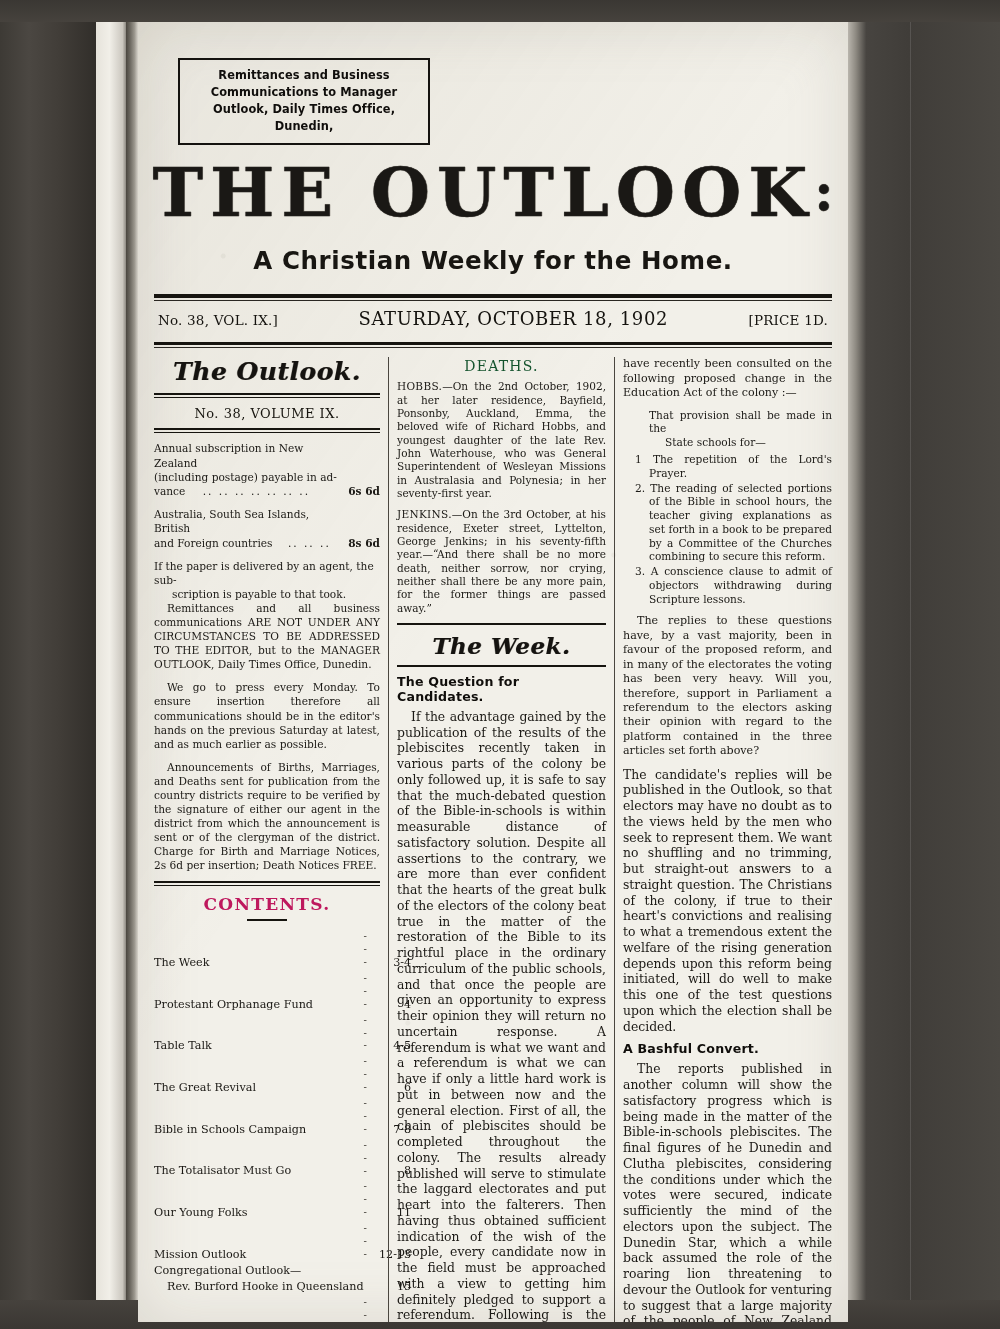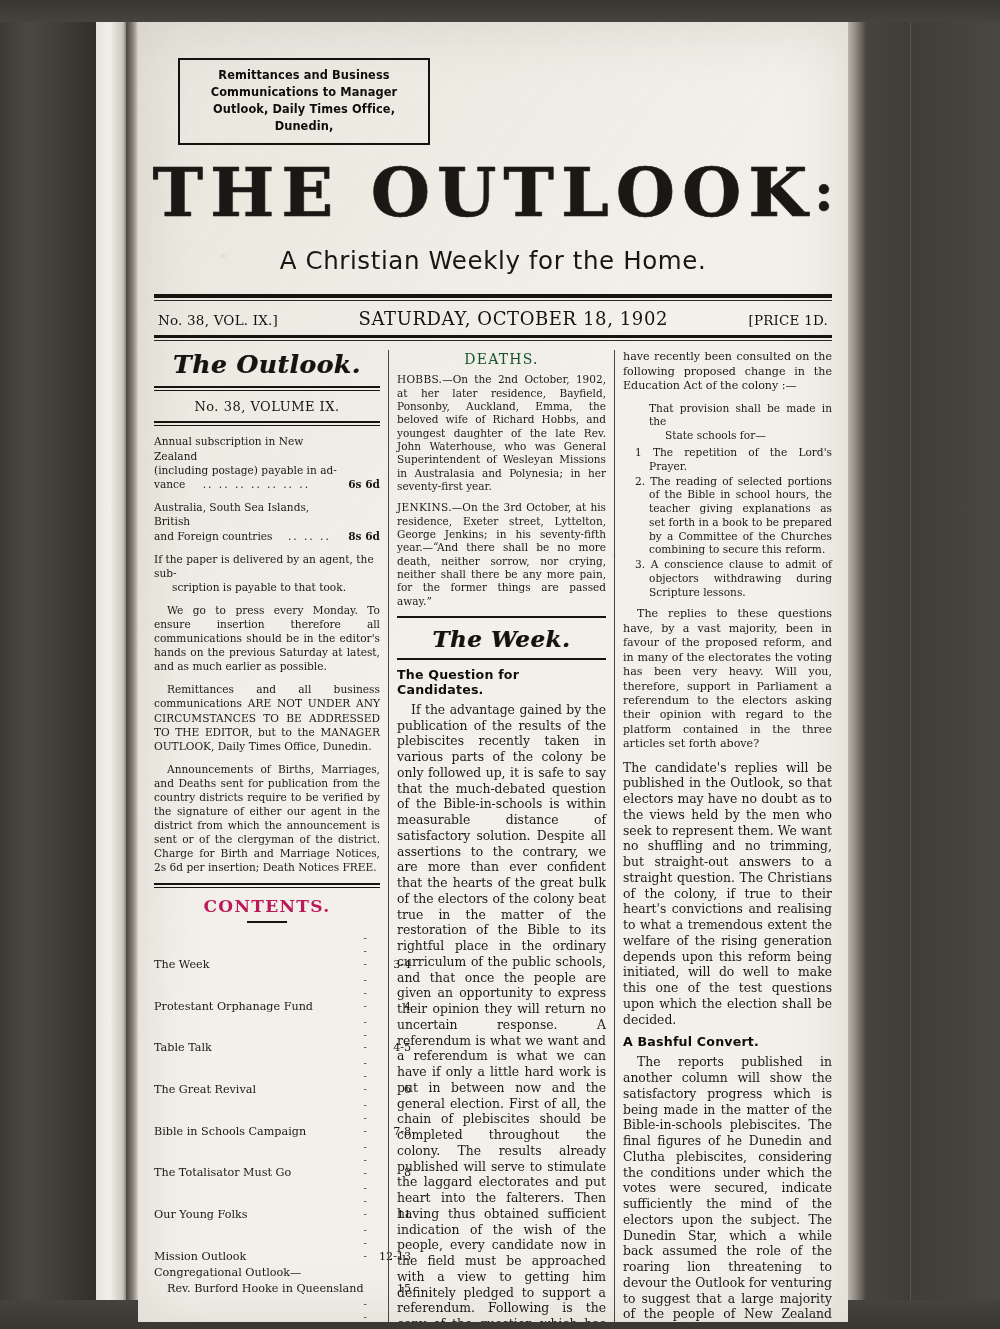--- a/index.html
+++ b/index.html
@@ -62,27 +62,27 @@
   .mast-title{
     font-family:"DejaVu Serif", serif;
     font-size:68px;line-height:.94;font-weight:700;
     letter-spacing:7px;
     color:#1a1815;
     -webkit-text-stroke:.4px #2a2723;
     text-shadow:0 0 1px rgba(40,36,30,.55), .6px .4px 0 rgba(70,64,52,.35);
   }
   .mast-title .dots{font-size:52px;letter-spacing:0;vertical-align:6px;}
   .mast-sub{margin-top:22px;font-family:"DejaVu Sans", sans-serif;
-    font-size:24.5px;letter-spacing:.6px;color:#181612;font-weight:400;}
+    font-size:24.5px;letter-spacing:.6px;color:#181612;font-weight:700;}
 
   .rule-thick{height:0;border-top:4px solid #16140f;margin:19px 2px 0;}
   .rule-thin{height:0;border-top:1.5px solid #2a2722;margin:2px 2px 0;}
 
   .dateline{display:flex;justify-content:space-between;align-items:baseline;
-    font-family:"DejaVu Serif", serif;padding:7px 6px 6px;color:#15130f;}
+    font-family:"DejaVu Serif", serif;padding:7px 6px 13px;color:#15130f;}
   .dateline .issue{font-size:13.5px;letter-spacing:.2px;}
   .dateline .date{font-size:18px;letter-spacing:.6px;}
   .dateline .price{font-size:13.5px;letter-spacing:.2px;}
   .rule-bottom{height:0;border-top:3px solid #16140f;margin:0 2px;}
   .rule-bottom2{height:0;border-top:1px solid #2a2722;margin:2px 2px 0;}
 
   
   .cols{display:flex;margin-top:9px;}
   .col{width:226px;padding:0 8px;position:relative;}
   .col + .col{border-left:1px solid #4a463f;}
@@ -104,21 +104,21 @@
     height:2px;margin:7px 0 8px;}
   .singrule{border-top:2px solid #16140f;margin:6px 0 7px;}
 
   .volline{text-align:center;font-family:"DejaVu Serif", serif;
     font-size:13px;letter-spacing:.5px;margin:2px 0 6px;color:#17150f;}
 
   .subs{font-family:"DejaVu Serif", serif;font-size:10.6px;line-height:1.34;color:#1b1915;}
   .subs .row{display:flex;justify-content:space-between;margin-bottom:9px;}
   .subs .row .txt{flex:1;padding-right:4px;}
   .subs .row .amt{white-space:nowrap;font-weight:700;}
-  .subs .note{margin-bottom:9px;line-height:1.33;}
+  .subs .note{line-height:1.33;}
   .subs .note .l2{padding-left:18px;}
   .subs p{margin:0 0 9px;text-indent:13px;line-height:1.33;text-align:justify;}
 
   .contents-h{text-align:center;font-family:"DejaVu Serif", serif;font-weight:700;
     font-size:17px;letter-spacing:1.3px;margin:6px 0 3px;color:#be185d;}
   .mini-rule{width:40px;height:0;border-top:2px solid #16140f;margin:5px auto 9px;}
 
   table.toc{width:100%;border-collapse:collapse;
     font-family:"DejaVu Serif", serif;font-size:11.2px;color:#1a1814;}
   table.toc td{padding:0 0 1.5px 0;vertical-align:bottom;line-height:1.29;}
@@ -212,22 +212,22 @@
                 <span style="letter-spacing:2px;margin-left:12px">.. .. ..</span></div>
             </div>
             <div class="amt" style="align-self:flex-end">8s 6d</div>
           </div>
 
           <div class="note">
             <div>If the paper is delivered by an agent, the sub-</div>
             <div class="l2">scription is payable to that took.</div>
           </div>
 
+          <p>Remittances and all business communications ARE NOT UNDER ANY CIRCUMSTANCES TO BE ADDRESSED TO THE EDITOR, but to the MANAGER OUTLOOK, Daily Times Office, Dunedin.</p>
           <p>We go to press every Monday. To ensure insertion therefore all communications should be in the editor's hands on the previous Saturday at latest, and as much earlier as possible.</p>
-          <p>Remittances and all business communications ARE NOT UNDER ANY CIRCUMSTANCES TO BE ADDRESSED TO THE EDITOR, but to the MANAGER OUTLOOK, Daily Times Office, Dunedin.</p>
           <p>Announcements of Births, Marriages, and Deaths sent for publication from the country districts require to be verified by the signature of either our agent in the district from which the announcement is sent or of the clergyman of the district. Charge for Birth and Marriage Notices, 2s 6d per insertion; Death Notices FREE.</p>
         </div>
 
         <div class="dblrule"></div>
 
         <div class="contents-h">CONTENTS.</div>
         <div class="mini-rule"></div>
 
         <table class="toc">
           <tbody>

